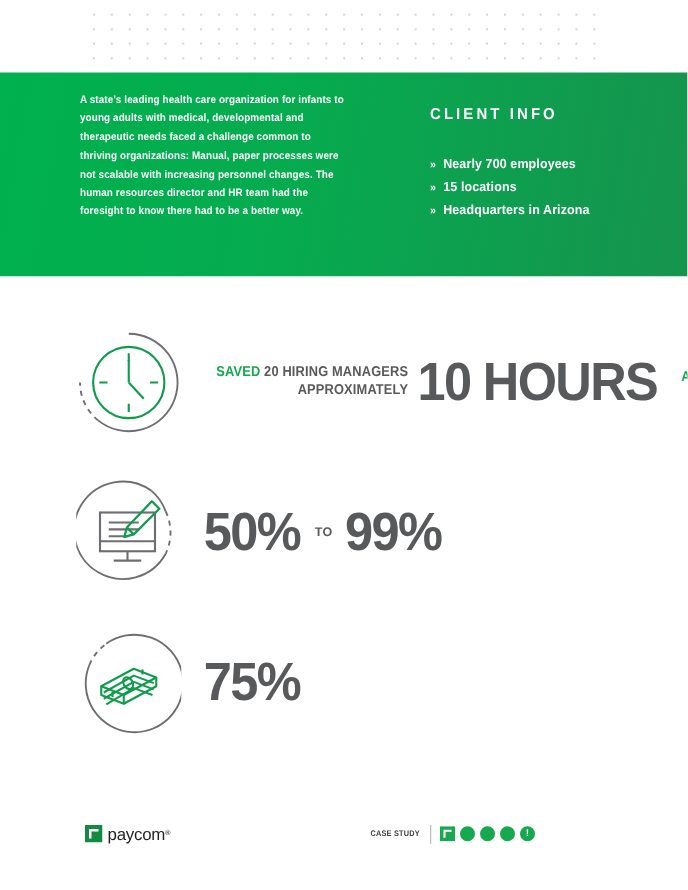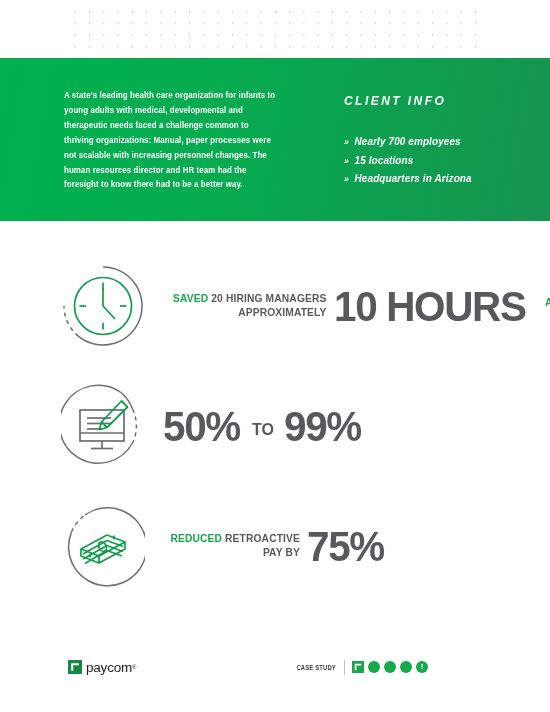--- a/index.html
+++ b/index.html
@@ -37,29 +37,28 @@
     background: linear-gradient(100deg, #00b14f 0%, #06ab4f 42%, #0f9d4f 75%, #16944e 100%);
   }
   .banner-inner {
     position: absolute;
     left: 0; top: 0; right: 0; bottom: 0;
     display: flex;
   }
   .banner-left {
     width: 248px;
     margin-left: 64px;
-    padding-top: 30px;
+    padding-top: 14px;
     box-sizing: border-box;
   }
   .banner-right {
     flex: 1;
-    padding-top: 36px;
+    padding-top: 26px;
     padding-left: 32px;
     box-sizing: border-box;
-    font-style: italic;
   }
   .intro-text {
     color: #ffffff;
     font-size: 8.6px;
     line-height: 14.9px;
     font-weight: bold;
     letter-spacing: 0.1px;
     transform: scaleX(0.92);
     transform-origin: left top;
     width: 230px;
@@ -152,21 +151,21 @@
     font-weight: bold;
     color: #58595b;
     letter-spacing: -1.4px;
     line-height: 40px;
     margin-left: 7px;
     white-space: nowrap;
     transform: scaleX(0.94);
     transform-origin: left center;
   }
   .mid-word {
-    font-size: 16px;
+    font-size: 10px;
     font-weight: bold;
     color: #58595b;
     letter-spacing: 0.15px;
     margin: 0 3px 0 7px;
     white-space: nowrap;
     align-self: flex-start;
     padding-top: 15px;
   }
   .suffix-word {
     font-size: 11.4px;
@@ -355,27 +354,20 @@
           <path d="M22 50 L46 36.5 L62 42.5"></path>
           <path d="M22 55 L46 41.5 L62 47.5"></path>
           <path d="M24 59.5 L46 46.5 L61 52"></path>
           <ellipse cx="41.5" cy="42.5" rx="3.6" ry="5" transform="rotate(-28 41.5 42.5)"></ellipse>
           <path d="M53 31.5 L53 35.5"></path>
           <path d="M29 49.5 L29 53.5"></path>
         </g>
       </svg>
     </div>
     <div class="stat-text">
-      <div class="label-block">
-        <div class="label-line">
-          <span class="accent">REDUCED</span>
-          <span>RETROACTIVE</span>
-        </div>
-        <div class="label-line">PAY BY</div>
-      </div>
       <div class="big-num">75%</div>
     </div>
   </div>
 
 </div>
 
 <div class="footer">
   <div class="logo">
     <svg class="logo-mark" viewBox="0 0 14 14">
       <rect x="0" y="0" width="14" height="14" fill="#128a43"></rect>

